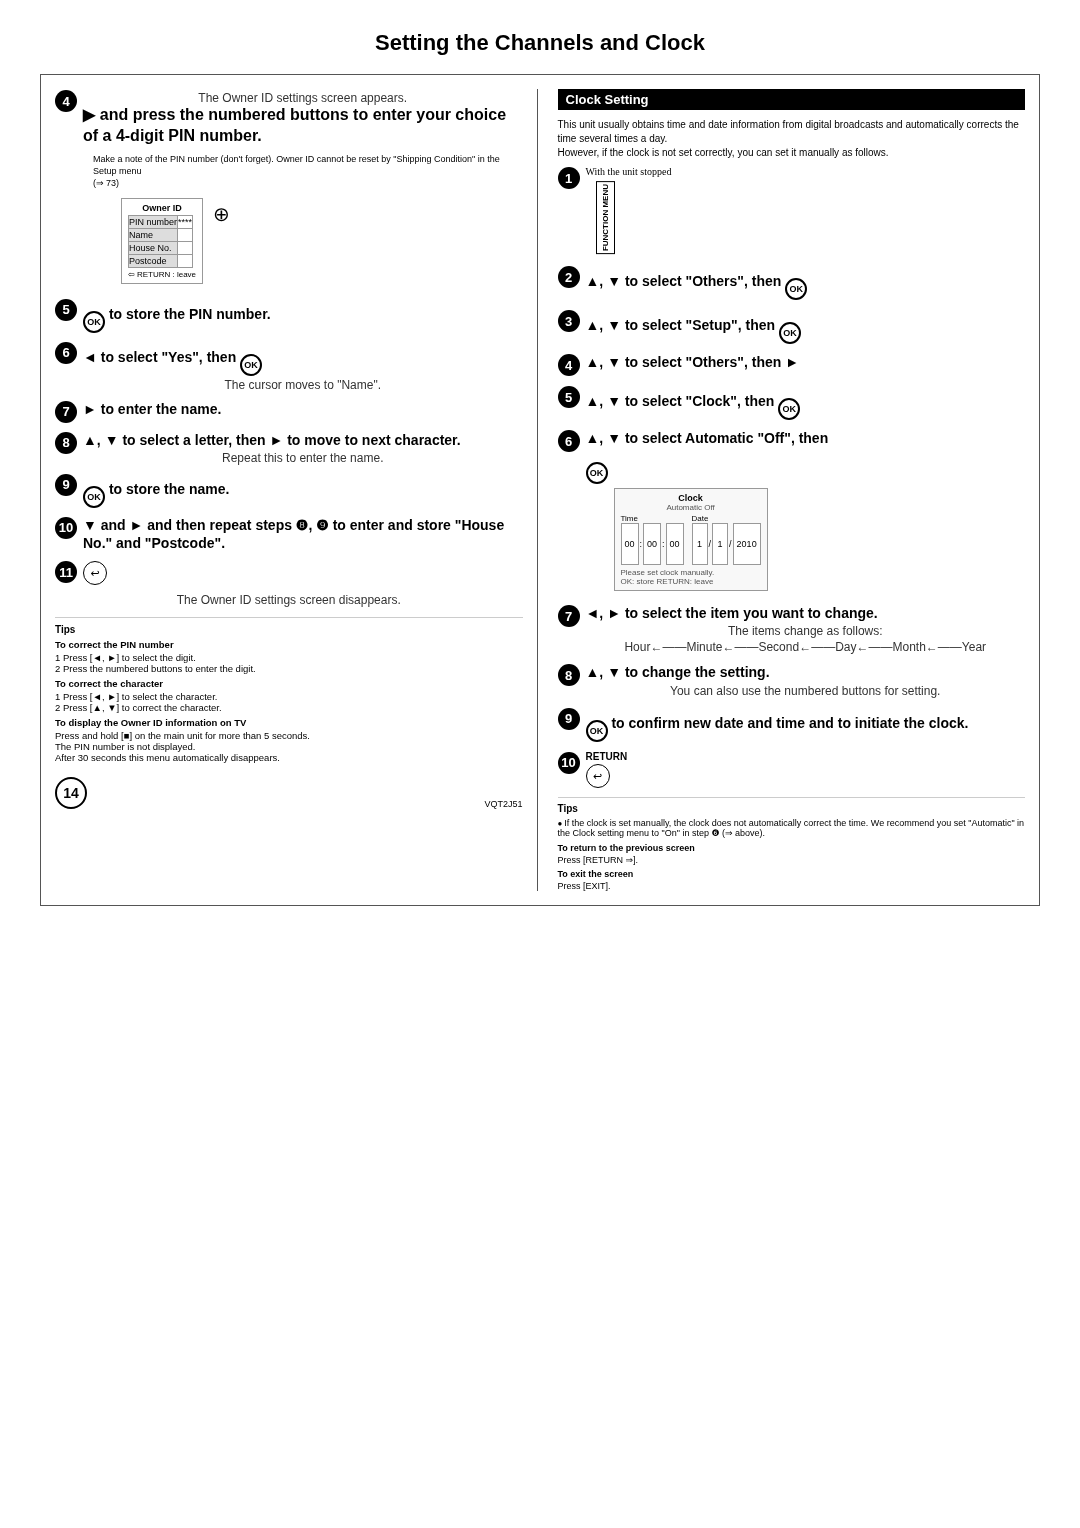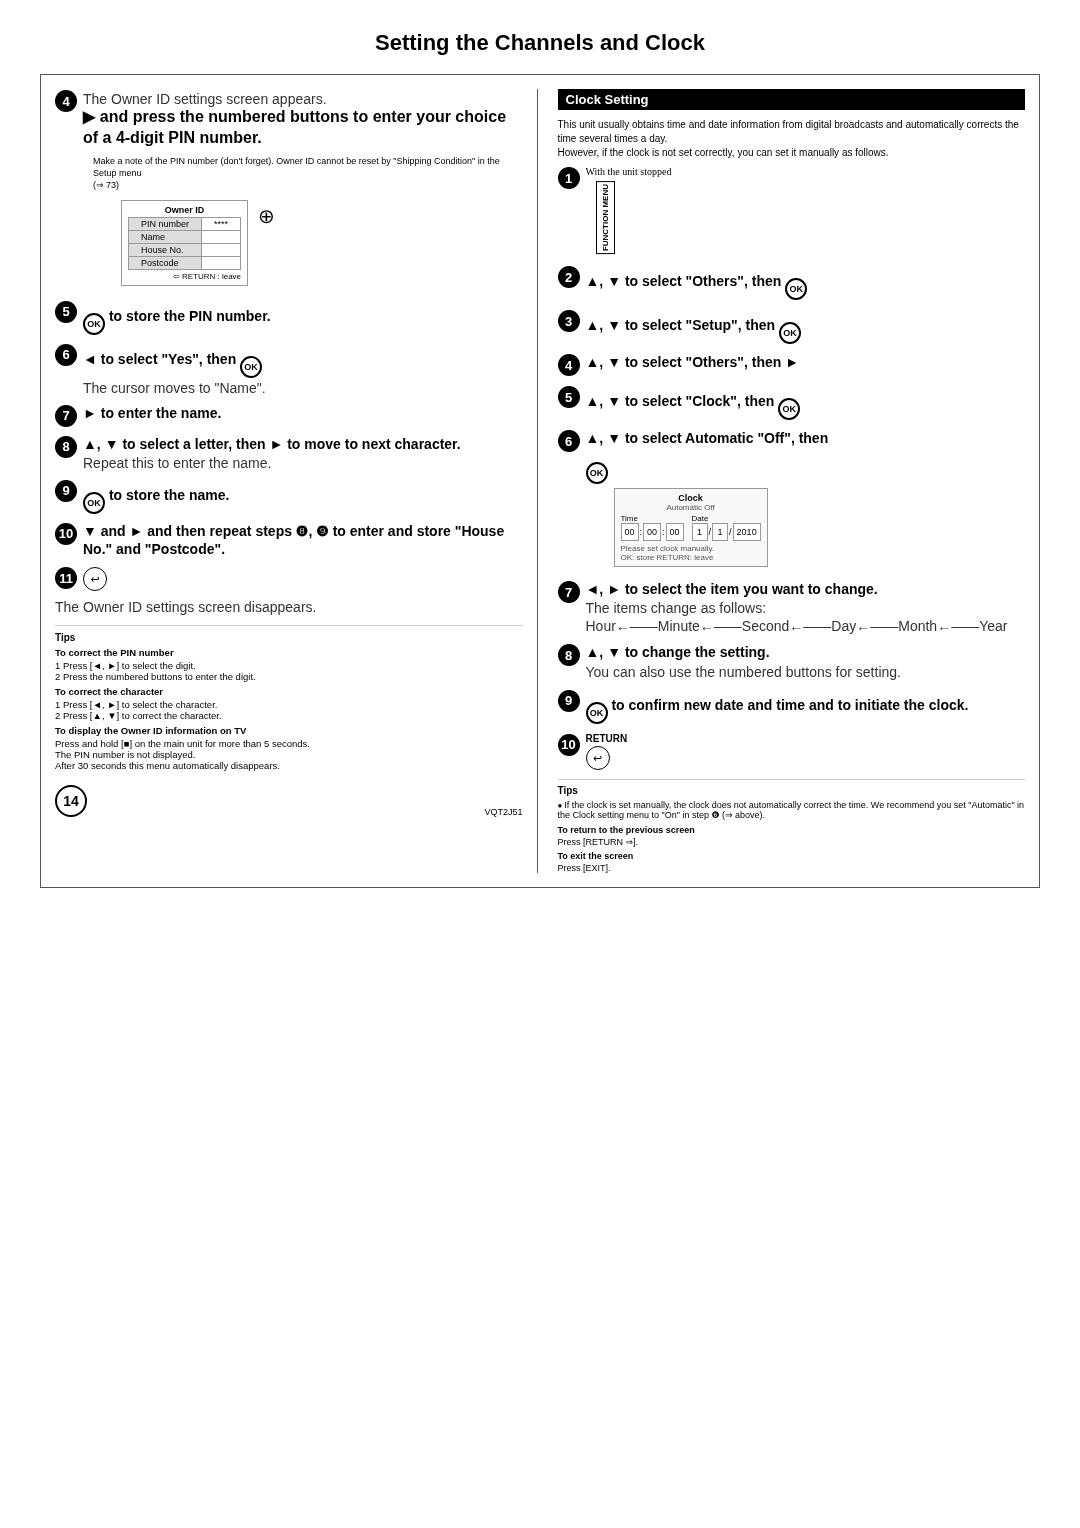--- a/index.html
+++ b/index.html
@@ -61,38 +61,39 @@
       font-size: 16px;
       font-weight: bold;
       line-height: 1.3;
     }
     .step-text-medium {
       font-size: 14px;
       font-weight: bold;
       line-height: 1.3;
     }
     .sub-text {
-      font-size: 14px;
+      font-size: 12px;
       color: #333;
       margin-top: 2px;
+      text-align: center;
     }
     .owner-id-box {
       border: 1px solid #999;
       padding: 4px 6px;
       margin: 6px 0 6px 28px;
       display: inline-block;
       font-size: 10px;
     }
     .owner-id-table {
       border-collapse: collapse;
       font-size: 9px;
     }
     .owner-id-table td {
       border: 1px solid #999;
-      padding: 1px 12px;
+      padding: 1px 0;
     }
     .owner-id-table .label-cell {
       background: #ddd;
     }
     .ok-btn {
       display: inline-block;
       width: 22px;
       height: 22px;
       border: 2px solid #000;
       border-radius: 50%;
@@ -143,21 +144,21 @@
     .clock-screen {
       border: 1px solid #999;
       padding: 4px 6px;
       margin: 4px 0 4px 28px;
       display: inline-block;
       font-size: 9px;
       background: #f8f8f8;
     }
     .clock-field {
       border: 1px solid #999;
-      padding: 3px 3px;
+      padding: 15px 3px;
       background: #fff;
       min-width: 16px;
       text-align: center;
     }
     .right-step-block {
       display: flex;
       align-items: flex-start;
       margin-bottom: 9px;
       gap: 6px;
     }

